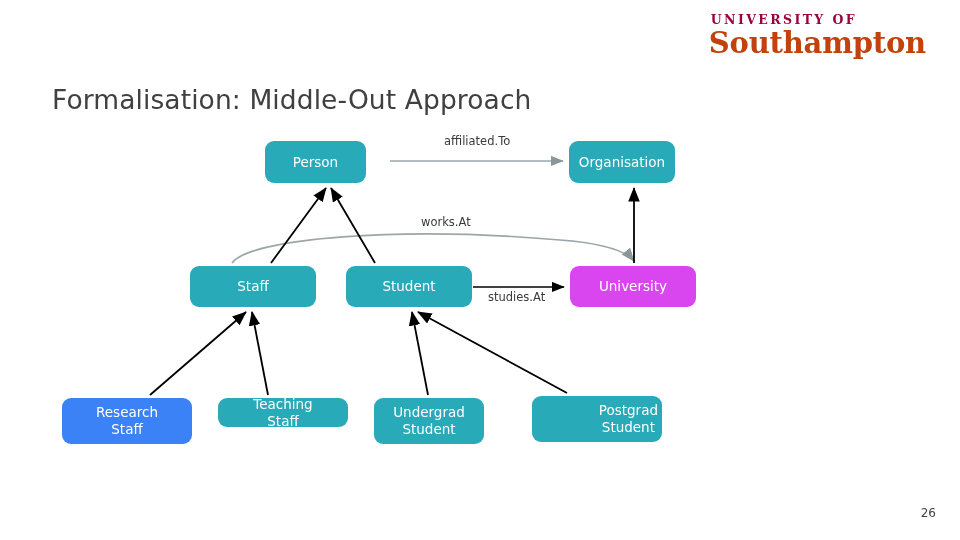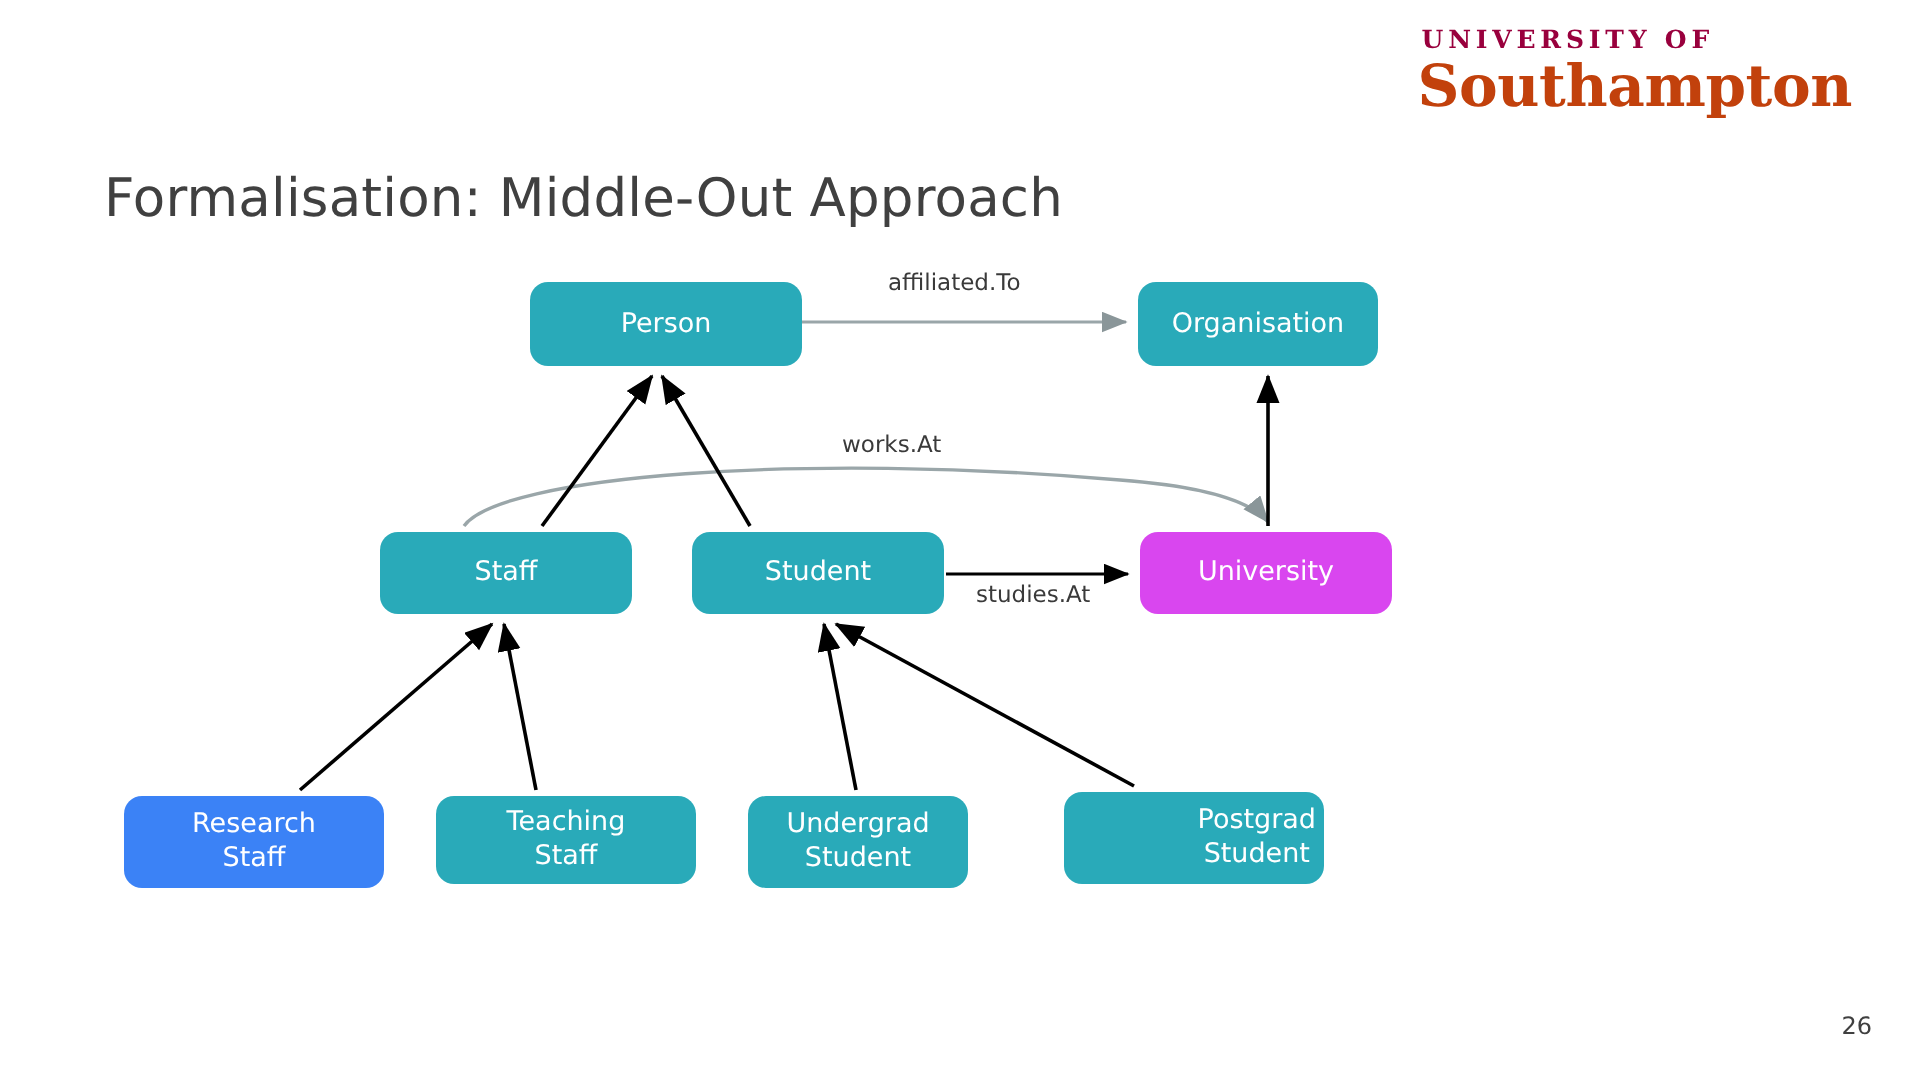--- a/index.html
+++ b/index.html
@@ -146,39 +146,39 @@
     <line x1="268" y1="395" x2="252" y2="312" stroke="#000000" stroke-width="1.8" marker-end="url(#arrowBlack)"></line>
 
     
     <line x1="428" y1="395" x2="412" y2="312" stroke="#000000" stroke-width="1.8" marker-end="url(#arrowBlack)"></line>
 
     
     <line x1="567" y1="393" x2="418" y2="312" stroke="#000000" stroke-width="1.8" marker-end="url(#arrowBlack)"></line>
   </svg>
 
   <div id="nodes">
-      <div class="node" style="left: 265px; top: 141px; width: 136px; height: 42px; background: rgb(41, 170, 185); color: rgb(255, 255, 255);">
+      <div class="node" style="left: 265px; top: 141px; width: 101px; height: 42px; background: rgb(41, 170, 185); color: rgb(255, 255, 255);">
         <span>Person</span>
       </div>
-      <div class="node" style="left: 569px; top: 141px; width: 120px; height: 42px; background: rgb(41, 170, 185); color: rgb(255, 255, 255);">
+      <div class="node" style="left: 569px; top: 141px; width: 106px; height: 42px; background: rgb(41, 170, 185); color: rgb(255, 255, 255);">
         <span>Organisation</span>
       </div>
       <div class="node" style="left: 190px; top: 266px; width: 126px; height: 41px; background: rgb(41, 170, 185); color: rgb(255, 255, 255);">
         <span>Staff</span>
       </div>
       <div class="node" style="left: 346px; top: 266px; width: 126px; height: 41px; background: rgb(41, 170, 185); color: rgb(255, 255, 255);">
         <span>Student</span>
       </div>
       <div class="node" style="left: 570px; top: 266px; width: 126px; height: 41px; background: #d946ef; color: rgb(255, 255, 255);">
         <span>University</span>
       </div>
       <div class="node" style="left: 62px; top: 398px; width: 130px; height: 46px; background: #3b82f6; color: rgb(255, 255, 255);">
         <span>Research<br>Staff</span>
       </div>
-      <div class="node" style="left: 218px; top: 398px; width: 130px; height: 44px; background: rgb(41, 170, 185); color: rgb(255, 255, 255);">
+      <div class="node" style="left: 218px; top: 398px; width: 130px; height: 29px; background: rgb(41, 170, 185); color: rgb(255, 255, 255);">
         <span>Teaching<br>Staff</span>
       </div>
       <div class="node" style="left: 374px; top: 398px; width: 110px; height: 46px; background: rgb(41, 170, 185); color: rgb(255, 255, 255);">
         <span>Undergrad<br>Student</span>
       </div>
       <div class="node" style="left: 532px; top: 396px; width: 130px; height: 46px; background: rgb(41, 170, 185); color: rgb(255, 255, 255); justify-content: flex-end;">
         <span>Postgrad<br>Student</span>
       </div>
     </div>
 

